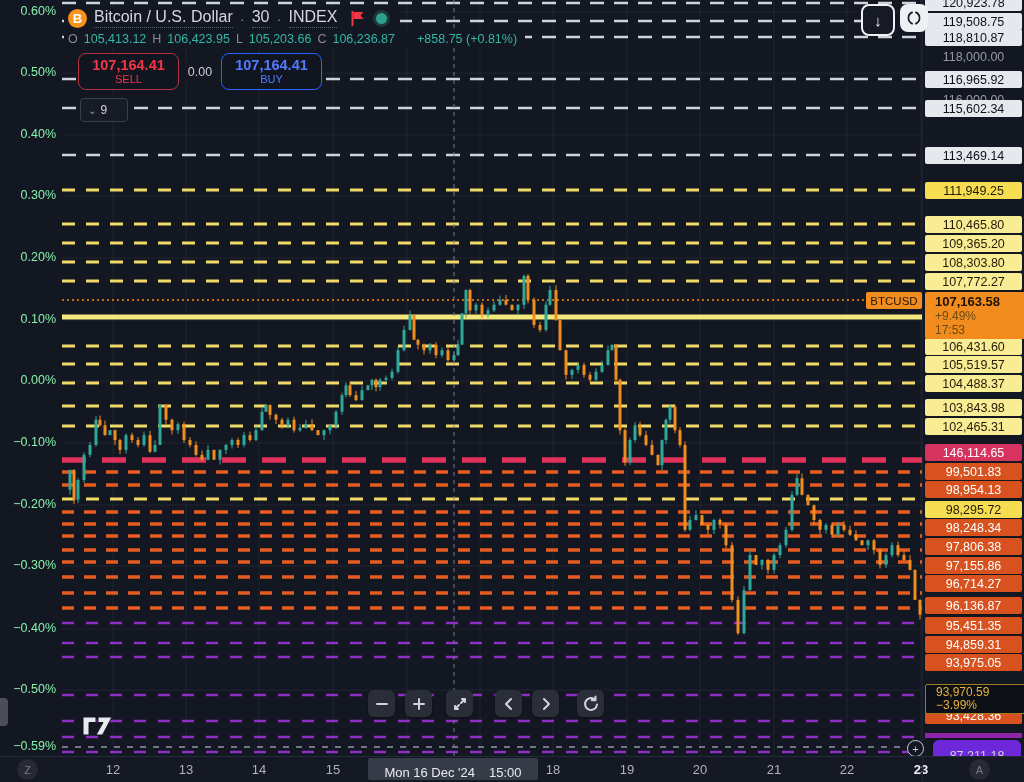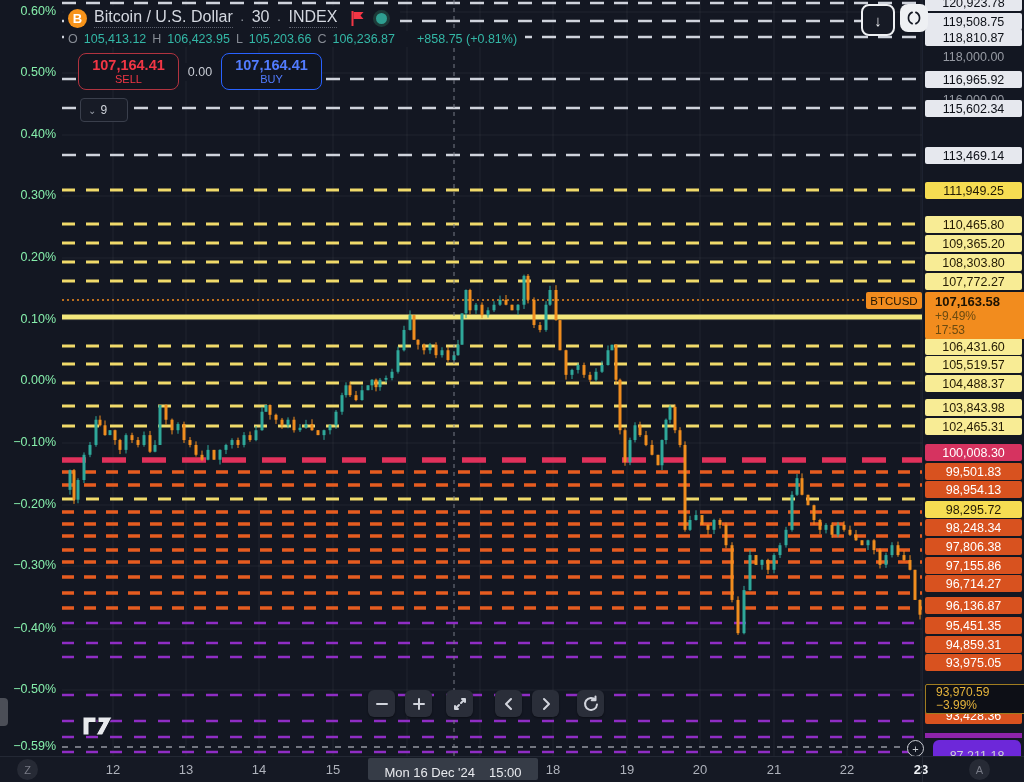--- a/index.html
+++ b/index.html
@@ -559,21 +559,21 @@
       <div class="ral gold" style="top: 182px;">111,949.25</div>
       <div class="ral yellow" style="top: 216px;">110,465.80</div>
       <div class="ral yellow" style="top: 235px;">109,365.20</div>
       <div class="ral yellow" style="top: 254px;">108,303.80</div>
       <div class="ral yellow" style="top: 273px;">107,772.27</div>
       <div class="ral yellow" style="top: 338px;">106,431.60</div>
       <div class="ral yellow" style="top: 356px;">105,519.57</div>
       <div class="ral yellow" style="top: 375px;">104,488.37</div>
       <div class="ral yellow" style="top: 399px;">103,843.98</div>
       <div class="ral yellow" style="top: 418px;">102,465.31</div>
-      <div class="ral pink" style="top: 444px;">100,008.30</div>
+      <div class="ral pink" style="top: 444px;">146,114.65</div>
       <div class="ral orange" style="top: 463px;">99,501.83</div>
       <div class="ral orange" style="top: 481px;">98,954.13</div>
       <div class="ral gold" style="top: 501px;">98,295.72</div>
       <div class="ral orange" style="top: 519px;">98,248.34</div>
       <div class="ral orange" style="top: 538px;">97,806.38</div>
       <div class="ral orange" style="top: 557px;">97,155.86</div>
       <div class="ral orange" style="top: 575px;">96,714.27</div>
       <div class="ral orange" style="top: 597px;">96,136.87</div>
       <div class="ral orange" style="top: 617px;">95,451.35</div>
       <div class="ral orange" style="top: 636px;">94,859.31</div>

